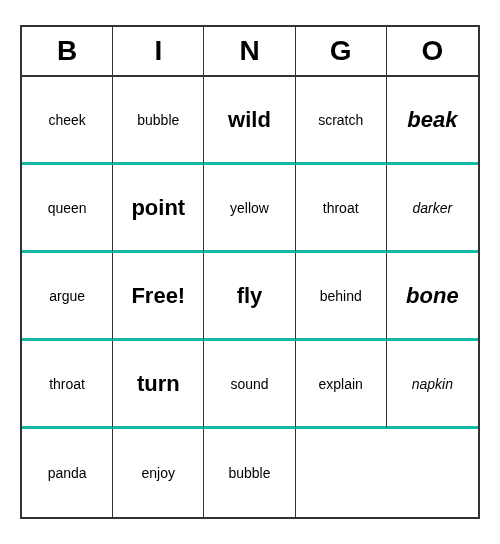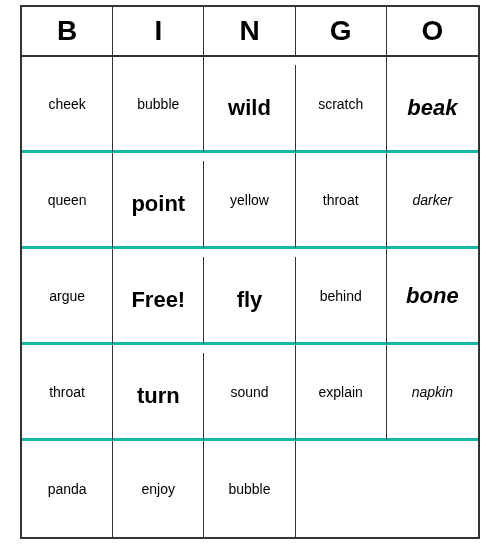--- a/index.html
+++ b/index.html
@@ -64,21 +64,20 @@
       font-style: italic;
     }
 
     .bingo-cell:nth-child(n+21) {
       border-bottom: none;
     }
 
     .bingo-cell.large-text {
       font-size: 22px;
       font-weight: bold;
-      margin-top: 8px;
     }
 
     .bingo-cell.medium-text {
       font-size: 22px;
       font-weight: bold;
     }
   </style>
 </head>
 <body>
 

